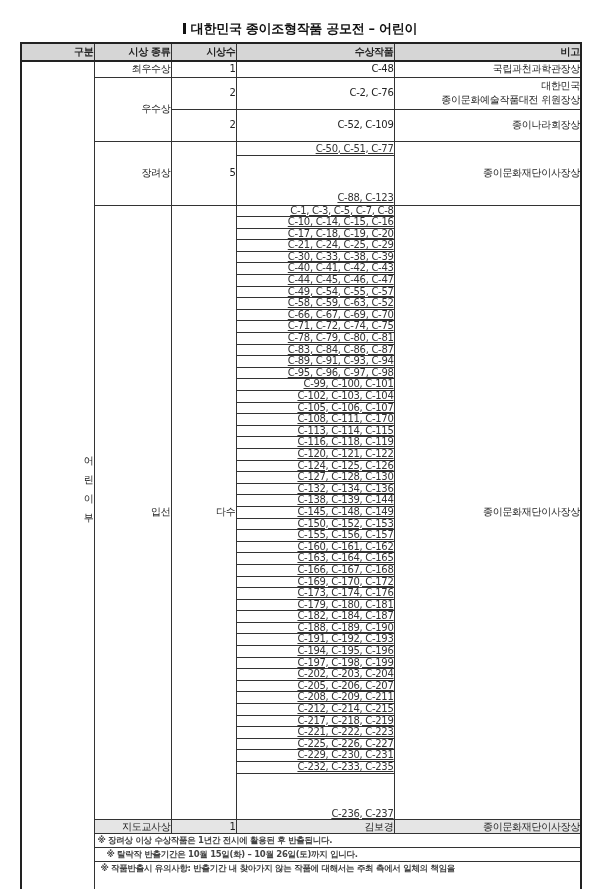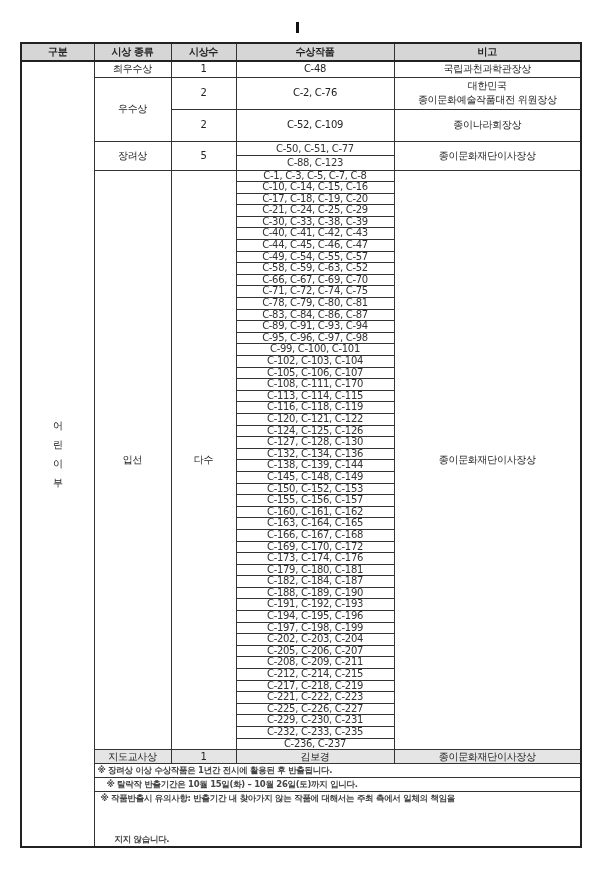--- a/index.html
+++ b/index.html
@@ -3,37 +3,37 @@
 <meta charset="utf-8">
 <style>
   html, body { margin:0; padding:0; background:#ffffff; }
   body { width:600px; height:889px; position:relative; overflow:hidden;
          font-family:"DejaVu Sans", "Liberation Sans", sans-serif; color:#222; }
   .title { position:absolute; left:0; top:20px; width:600px; text-align:center;
            font-size:13px; font-weight:bold; color:#111; letter-spacing:-0.3px; }
   .title .bar { display:inline-block; width:3px; height:11px; background:#111; margin-right:5px; vertical-align:-1px; }
   table { position:absolute; left:20px; top:42px; width:560px; border-collapse:collapse;
           table-layout:fixed; border:2px solid #222; }
-  td, th { border:1px solid #333; text-align:center; vertical-align:middle; padding:0;
+  td, th { border:1px solid #333; text-align:right; vertical-align:middle; padding:0;
            font-size:10px; line-height:12px; letter-spacing:-0.3px; }
   th { background:#d6d6d6; font-weight:bold; height:16px; font-size:10px; border-bottom:2px solid #222; }
   .c-group { vertical-align:middle; line-height:19px; font-size:10px; }
   .works-cell { padding:0; }
   .works-list div { border-bottom:1px solid #333; height:10.6px; line-height:10.6px; font-size:10px;
-                    color:#333; white-space:nowrap; overflow:hidden; }
-  .works-list div:last-child { border-bottom:none; }
+                    text-decoration:underline; color:#333; white-space:nowrap; overflow:hidden; }
+  .works-list div:last-child { border-bottom:none;margin-top:35px; }
   .teacher-row td { background:#e5e5e5; height:13px; line-height:12px; }
   .note td { text-align:left; font-size:8.5px; color:#444; padding:1px 3px; line-height:11px;font-weight:bold; }
   .note .indent { padding-left:14px; display:block;margin-top:30px; }
 </style>
 </head>
 <body>
 
 <div class="title">
-  <span class="bar"></span>
+  <span class="bar"></span><span>대한민국 종이조형작품 공모전 – 어린이</span>
 </div>
 
 <table>
   <colgroup>
     <col style="width:73px">
       <col style="width:77px">
       <col style="width:65px">
       <col style="width:158px">
       <col style="width:187px">
   </colgroup>

